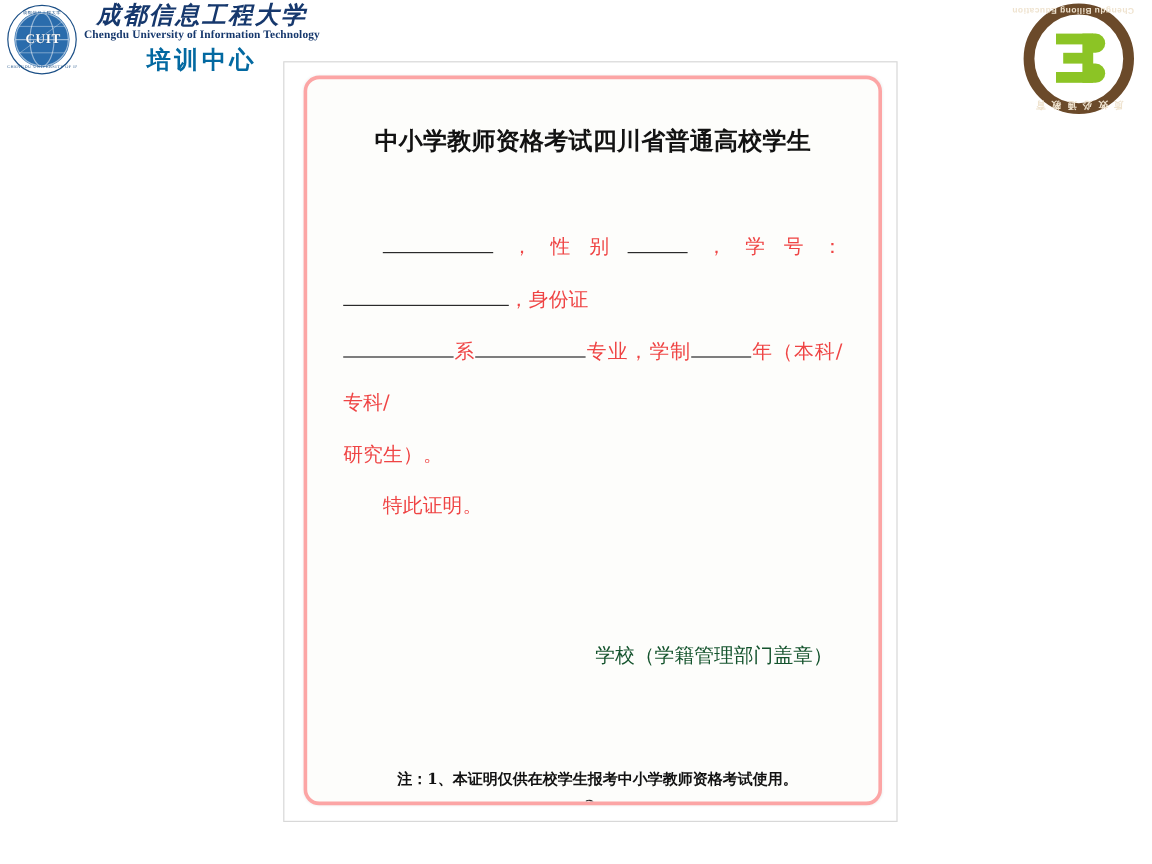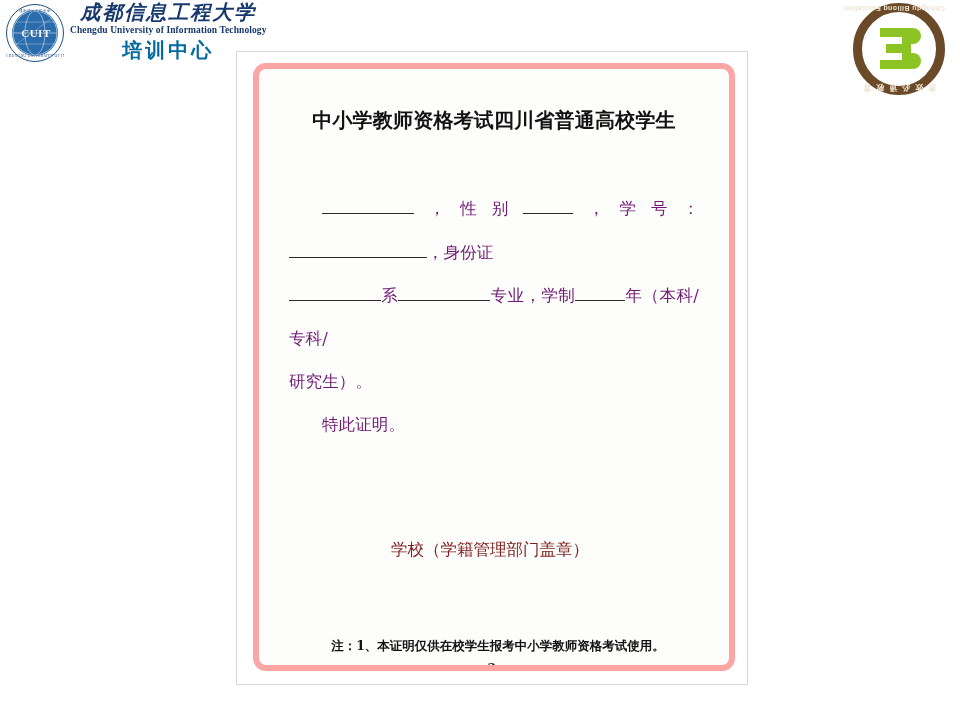--- a/index.html
+++ b/index.html
@@ -176,21 +176,21 @@
     box-sizing: border-box;
   }
 
   .doc-page {
     position: absolute;
     left: 16px;
     top: 11px;
     width: 482px;
     height: 608px;
     background: #fdfdfb;
-    border: 6px solid #fca5a5;
+    border: 3px solid #fca5a5;
     border-radius: 13px;
     box-sizing: border-box;
     overflow: hidden;
     box-shadow: 0 0 2px rgba(0,0,0,.05);
   }
 
   .doc-inner {
     padding: 34px 30px 0 30px;
   }
 
@@ -201,21 +201,21 @@
     color: #121212;
     line-height: 1.72;
     font-family: "DejaVu Serif", "Liberation Serif", serif;
     letter-spacing: .2px;
   }
   .doc-title .t-line { display: block; }
 
   .doc-body {
     margin-top: 50px;
     font-size: 16.5px;
-    color: #701a75;
+    color: #ef4444;
     line-height: 2.62;
     font-family: "DejaVu Serif", "Liberation Serif", serif;
     letter-spacing: .1px;
   }
   .doc-body p {
     margin: 0;
     text-align: justify;
   }
   .doc-body .indent { text-indent: 2em; }
 
@@ -224,23 +224,23 @@
     border-bottom: 1px solid #2a2a2a;
     vertical-align: baseline;
     height: 1em;
   }
   .b-sm  { width: 50px; }
   .b-lg  { width: 92px; }
   .b-xl  { width: 138px; }
 
   .sign-block {
     margin-top: 86px;
-    text-align: center;
+    text-align: right;
     font-size: 16.5px;
-    color: #7f1d1d;
+    color: #14532d;
     line-height: 2.05;
     font-family: "DejaVu Serif", "Liberation Serif", serif;
     padding-right: 8px;
   }
 
   .note-block {
     position: absolute;
     left: 30px;
     right: 22px;
     bottom: 0px;

